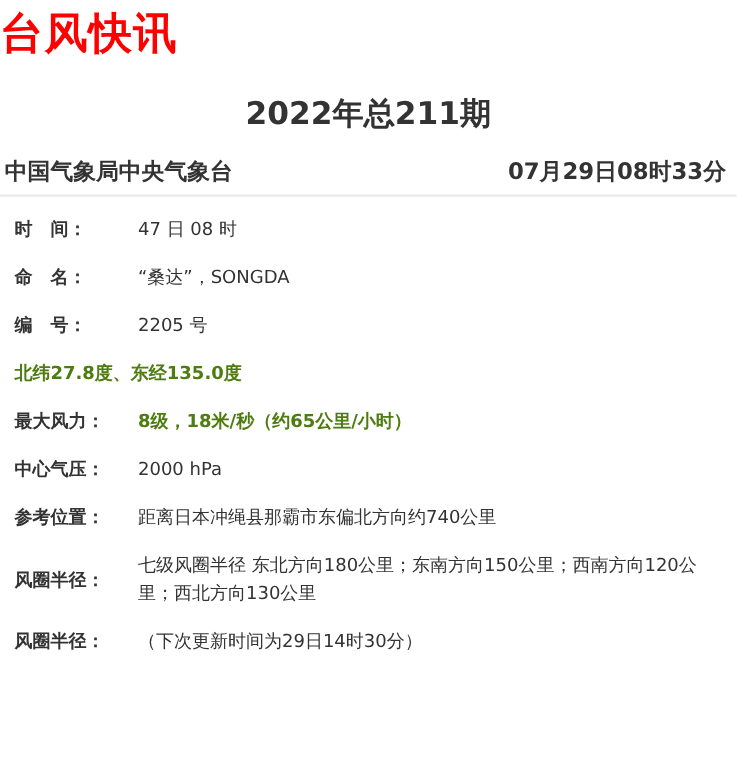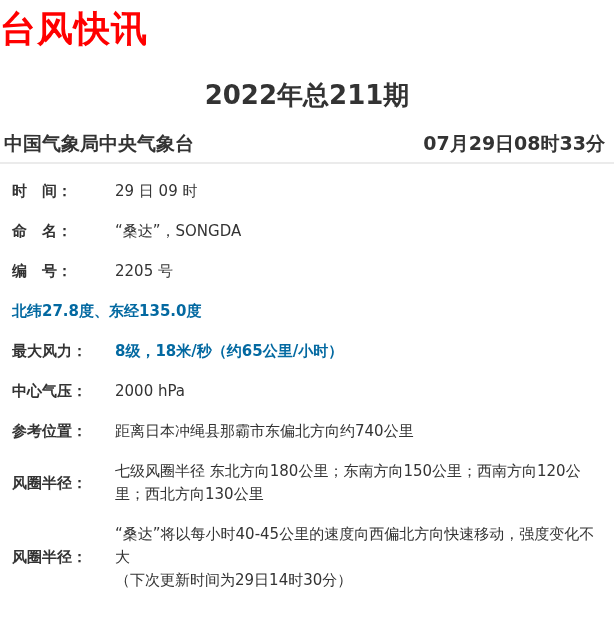--- a/index.html
+++ b/index.html
@@ -65,21 +65,21 @@
     flex: 0 0 103px;
     font-weight: bold;
     white-space: nowrap;
     color: #333333;
   }
   .field-value {
     flex: 1 1 auto;
     color: #333333;
   }
   .field-value.red {
-    color: #0369a1;
+    color: #4d7c0f;
     font-weight: bold;
   }
   .field-note {
     color: #333333;
     font-weight: normal;
   }
 </style>
 </head>
 <body>
 
@@ -93,21 +93,21 @@
     <span>中国气象局中央气象台</span>
     <span>07月29日08时33分</span>
   </div>
 
   <hr class="divider">
 
   <div class="fields">
 
     <div class="field-row">
       <span class="field-label">时　间：</span>
-      <div class="field-value">29 日 09 时</div>
+      <div class="field-value">47 日 08 时</div>
     </div>
 
     <div class="field-row">
       <span class="field-label">命　名：</span>
       <div class="field-value">“桑达”，SONGDA</div>
     </div>
 
     <div class="field-row">
       <span class="field-label">编　号：</span>
       <div class="field-value">2205 号</div>
@@ -134,19 +134,18 @@
     </div>
 
     <div class="field-row">
       <span class="field-label">风圈半径：</span>
       <div class="field-value">七级风圈半径 东北方向180公里；东南方向150公里；西南方向120公里；西北方向130公里</div>
     </div>
 
     <div class="field-row">
       <span class="field-label">风圈半径：</span>
       <div class="field-value">
-        <div>“桑达”将以每小时40-45公里的速度向西偏北方向快速移动，强度变化不大</div>
         <div class="field-note">（下次更新时间为29日14时30分）</div>
       </div>
     </div>
 
   </div>
 </div>
 
 </body></html>

